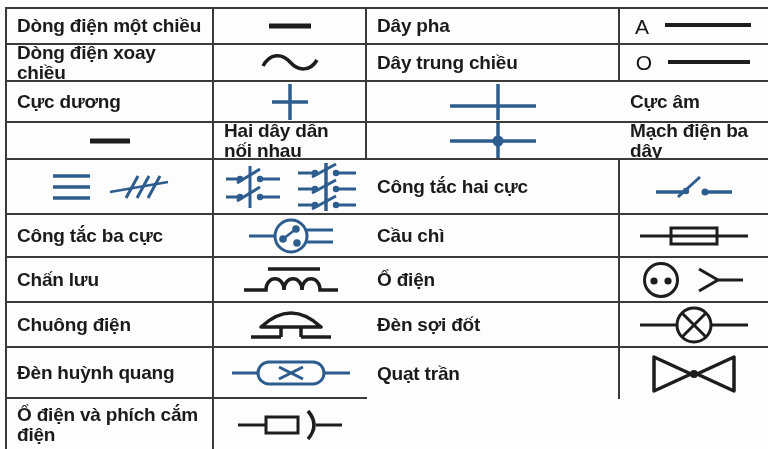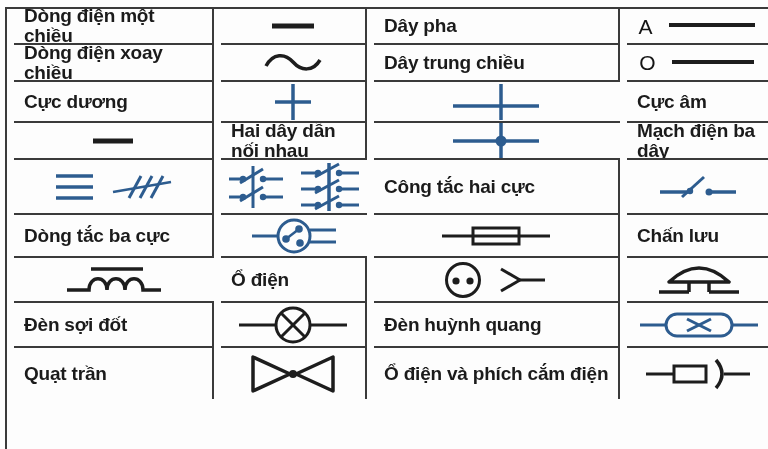--- a/index.html
+++ b/index.html
@@ -15,21 +15,20 @@
     grid-template-rows:36px 37px 41px 37px 55px 43px 45px 45px 51px 52px;
     border-top:2px solid #3a3a3a;
     border-left:2px solid #3a3a3a;
     background:#fdfdfd;
   }
   .cell{
     box-sizing:border-box;
     border-bottom:2px solid #3a3a3a;
     display:flex;align-items:center;
     overflow:hidden;
-    margin-left:7px;
   }
   .cell.c1,.cell.c2,.cell.c3{border-right:2px solid #3a3a3a;}
   .cell.lastrow{border-bottom:none;}
   .label{
     padding:0 6px 0 10px;
     font-weight:bold;font-size:19px;line-height:1.05;
     color:#1b1b1b;letter-spacing:-0.2px;
   }
   .sym{justify-content:center;gap:14px;}
   .sym svg{display:block;flex:0 0 auto;}
@@ -162,34 +161,35 @@
   <div class="cell c1 label">Công tắc hai cực</div>
   <div class="cell c2 sym">
     <svg width="84" height="30" viewBox="0 0 84 30">
         <line x1="4" y1="20" x2="32" y2="20" class="stroke-b" stroke-width="3.5"></line>
         <line x1="26" y1="25" x2="48" y2="5" class="stroke-b" stroke-width="3"></line>
         <circle cx="34" cy="19" r="3.2" class="fill-b"></circle>
         <circle cx="53" cy="20" r="3.5" class="fill-b"></circle>
         <line x1="56" y1="20" x2="80" y2="20" class="stroke-b" stroke-width="3.5"></line>
       </svg>
   </div>
-  <div class="cell c3 label">Dòng tắc ba cực</div>
+  <div class="cell c3 label">Công tắc ba cực</div>
   <div class="cell c4 sym">
     <svg width="92" height="42" viewBox="0 0 92 42">
       <line x1="4" y1="21" x2="29" y2="21" class="stroke-b" stroke-width="3"></line>
       <circle cx="46" cy="21" r="16" class="stroke-b nofill" stroke-width="3"></circle>
       <line x1="62" y1="15" x2="88" y2="15" class="stroke-b" stroke-width="3"></line>
       <line x1="62" y1="27" x2="88" y2="27" class="stroke-b" stroke-width="3"></line>
       <line x1="38" y1="24" x2="51" y2="14" class="stroke-b" stroke-width="2.5"></line>
       <circle cx="38" cy="24" r="3.8" class="fill-b"></circle>
         <circle cx="51" cy="14" r="3.8" class="fill-b"></circle>
         <circle cx="52" cy="28" r="3.8" class="fill-b"></circle>
     </svg>
   </div>
 
+  <div class="cell c1 label">Cầu chì</div>
   <div class="cell c2 sym">
     <svg width="112" height="26" viewBox="0 0 112 26">
         <line x1="2" y1="13" x2="110" y2="13" class="stroke-k" stroke-width="3"></line>
         <rect x="33" y="5" width="46" height="16" class="stroke-k nofill" stroke-width="3"></rect>
       </svg>
   </div>
   <div class="cell c3 label">Chấn lưu</div>
   <div class="cell c4 sym">
     <svg width="102" height="34" viewBox="0 0 102 34">
         <line x1="28" y1="6" x2="80" y2="6" class="stroke-k" stroke-width="3.5"></line>
@@ -203,20 +203,21 @@
         <circle cx="20" cy="20" r="16.5" class="stroke-k nofill" stroke-width="3"></circle>
         <circle cx="13" cy="21" r="3.6" class="fill-k"></circle>
         <circle cx="27" cy="21" r="3.6" class="fill-k"></circle>
       </svg>
     <svg width="52" height="30" viewBox="0 0 52 30">
         <line x1="4" y1="4" x2="23" y2="15" class="stroke-k" stroke-width="3"></line>
         <line x1="4" y1="26" x2="23" y2="15" class="stroke-k" stroke-width="3"></line>
         <line x1="22" y1="15" x2="48" y2="15" class="stroke-k" stroke-width="3"></line>
       </svg>
   </div>
+  <div class="cell c3 label">Chuông điện</div>
   <div class="cell c4 sym">
     <svg width="90" height="36" viewBox="0 0 90 36">
         <path d="M15 20 Q45 -8 75 20 Z" class="stroke-k nofill" stroke-width="3.5" stroke-linejoin="round"></path>
         <line x1="35" y1="21" x2="35" y2="30" class="stroke-k" stroke-width="3.5"></line>
         <line x1="55" y1="21" x2="55" y2="30" class="stroke-k" stroke-width="3.5"></line>
         <line x1="5" y1="30" x2="35" y2="30" class="stroke-k" stroke-width="3.5"></line>
         <line x1="55" y1="30" x2="85" y2="30" class="stroke-k" stroke-width="3.5"></line>
       </svg>
   </div>
 

